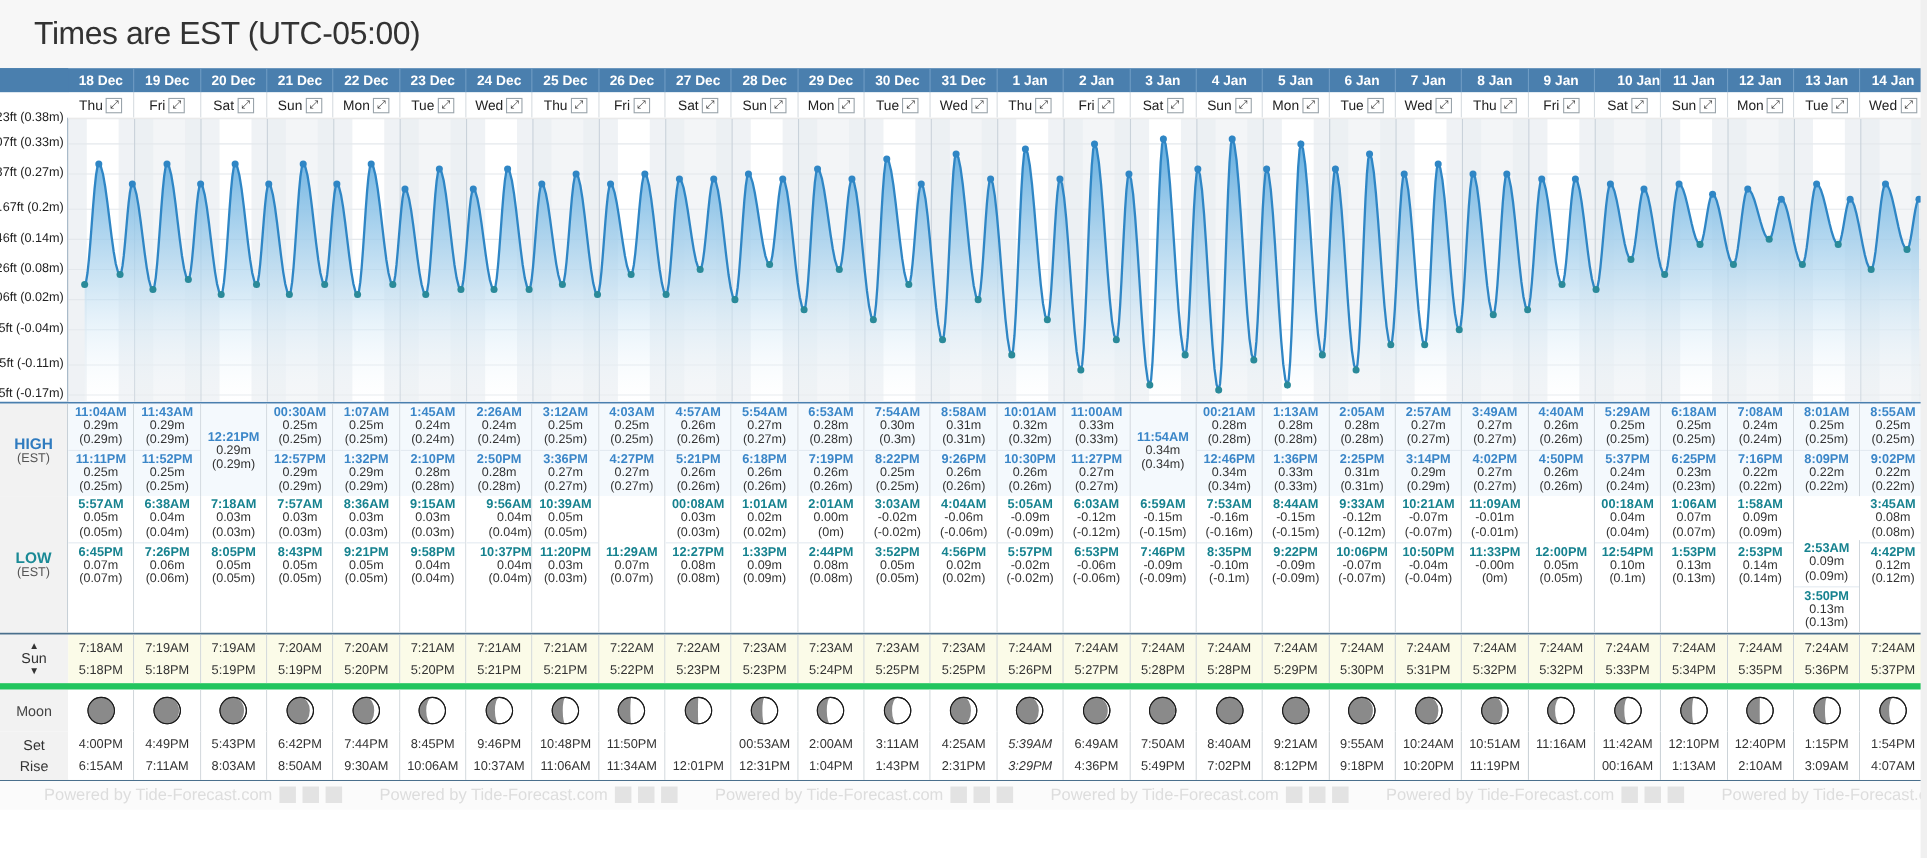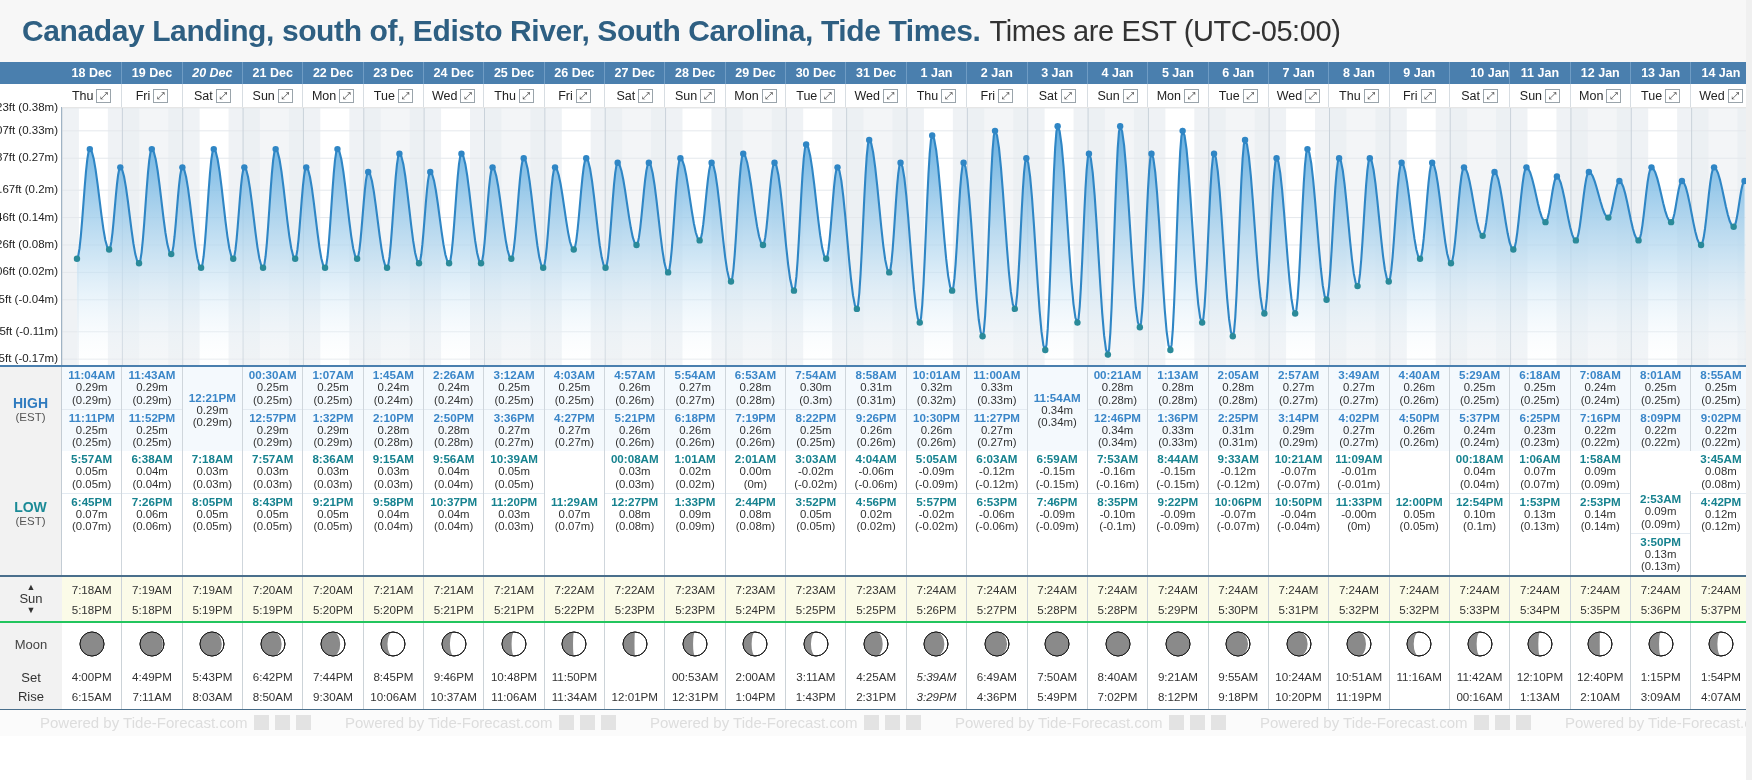--- a/index.html
+++ b/index.html
@@ -106,21 +106,21 @@
 
   
   .sun-row { border-top: 2px solid #4a6f8c; height:46px; }
   .sun-row .rowlabel { background:#f2f2f2; }
   .sun-row .cell { background:#fbfbe8; padding-top:3px; border-right:1px solid #ccd3d8; }
   .sun-time { font-size:11.6px; color:#333; line-height:1.75; }
   .sunlab { font-size:13px; color:#333; line-height:1.05;}
   .tri { font-size:9px; color:#333; line-height:1; }
 
   
-  .moon-row { height:44px; border-top:2px solid #22c55e; }
+  .moon-row { height:44px; border-top:6px solid #22c55e; }
   .moon-row .rowlabel { background:#f2f2f2; font-size:13px; }
   .moon-row .cell { background:#fff; display:flex; align-items:center; justify-content:center;
                     border-right:1px solid #ccd3d8; }
   .moon-ico { width:26px; height:26px; }
 
   
   .setrise-row { height:45px; border-bottom:1px solid #4a6f8c; }
   .setrise-row .rowlabel { background:#f2f2f2; }
   .setrise-row .cell { background:#fff; padding-top:2px; border-right:1px solid #ccd3d8; }
   .sr-time { font-size:11.6px; color:#333; line-height:1.72; }
@@ -137,30 +137,29 @@
 
   
   .rail { position:absolute; top:0; right:0; width:6px; height:780px; background:#f0f0f0; }
 </style>
 </head>
 <body>
 
 <div id="app">
 
   <div class="title-bar">
-    <span class="title-main">Canaday Landing, south of, Edisto River, South Carolina, Tide Times.</span>
     <span class="title-sub">Times are EST (UTC-05:00)</span>
   </div>
 
   <div class="row date-row">
     <div class="rowlabel"></div>
     <div class="cells" id="date-cells">
         <div class="cell" style="width: 60.3571px; min-width: 60.3571px; flex: 0 0 60.3571px;">18 Dec</div>
         <div class="cell" style="width: 60.3571px; min-width: 60.3571px; flex: 0 0 60.3571px;">19 Dec</div>
-        <div class="cell" style="width: 60.3571px; min-width: 60.3571px; flex: 0 0 60.3571px; font-style: italic;">20 Dec</div>
+        <div class="cell" style="width: 60.3571px; min-width: 60.3571px; flex: 0 0 60.3571px;">20 Dec</div>
         <div class="cell" style="width: 60.3571px; min-width: 60.3571px; flex: 0 0 60.3571px;">21 Dec</div>
         <div class="cell" style="width: 60.3571px; min-width: 60.3571px; flex: 0 0 60.3571px;">22 Dec</div>
         <div class="cell" style="width: 60.3571px; min-width: 60.3571px; flex: 0 0 60.3571px;">23 Dec</div>
         <div class="cell" style="width: 60.3571px; min-width: 60.3571px; flex: 0 0 60.3571px;">24 Dec</div>
         <div class="cell" style="width: 60.3571px; min-width: 60.3571px; flex: 0 0 60.3571px;">25 Dec</div>
         <div class="cell" style="width: 60.3571px; min-width: 60.3571px; flex: 0 0 60.3571px;">26 Dec</div>
         <div class="cell" style="width: 60.3571px; min-width: 60.3571px; flex: 0 0 60.3571px;">27 Dec</div>
         <div class="cell" style="width: 60.3571px; min-width: 60.3571px; flex: 0 0 60.3571px;">28 Dec</div>
         <div class="cell" style="width: 60.3571px; min-width: 60.3571px; flex: 0 0 60.3571px;">29 Dec</div>
         <div class="cell" style="width: 60.3571px; min-width: 60.3571px; flex: 0 0 60.3571px;">30 Dec</div>
@@ -965,21 +964,21 @@
             <div class="te-time">9:15AM</div>
             <div class="te-val">0.03m</div>
             <div class="te-val2">(0.03m)</div>
           </div>
           <div class="tide-entry">
             <div class="te-time">9:58PM</div>
             <div class="te-val">0.04m</div>
             <div class="te-val2">(0.04m)</div>
           </div>
         </div>
-        <div class="cell" style="width: 60.3571px; min-width: 60.3571px; flex: 0 0 60.3571px;">
+        <div class="cell" style="width: 60.3571px; min-width: 60.3571px; flex: 0 0 60.3571px; text-align: right;">
           <div class="tide-entry">
             <div class="te-time">9:56AM</div>
             <div class="te-val">0.04m</div>
             <div class="te-val2">(0.04m)</div>
           </div>
           <div class="tide-entry">
             <div class="te-time">10:37PM</div>
             <div class="te-val">0.04m</div>
             <div class="te-val2">(0.04m)</div>
           </div>

